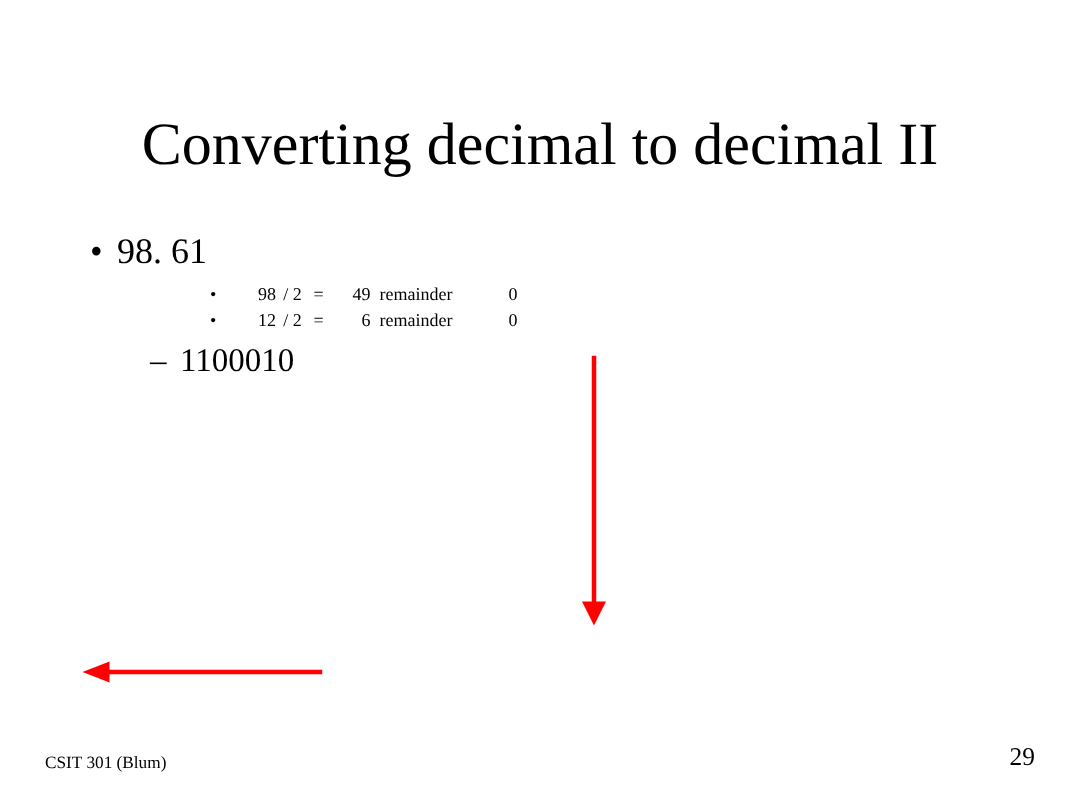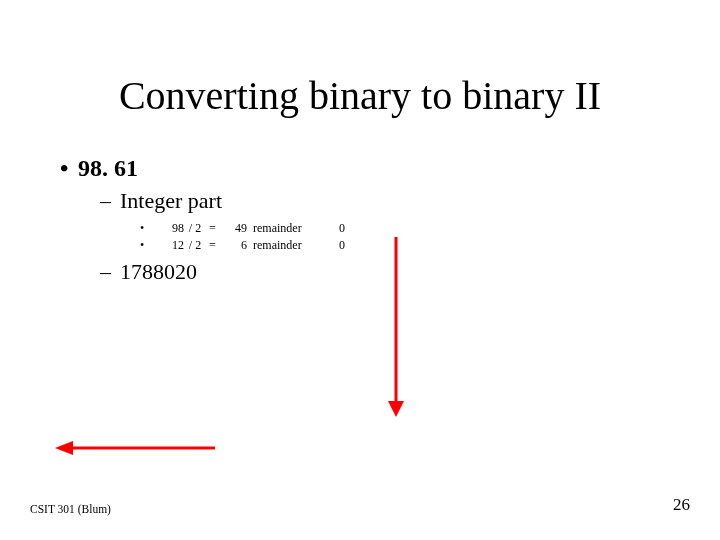--- a/index.html
+++ b/index.html
@@ -28,21 +28,20 @@
     font-weight: 400;
   }
   .body {
     position: absolute;
     top: 155px;
     left: 60px;
     font-size: 24px;
   }
   .lvl1 {
     margin: 0 0 6px 0;
-    font-weight: bold;
   }
   .lvl2 {
     margin: 2px 0 6px 40px;
     font-size: 22px;
   }
   .lvl3group {
     margin-left: 80px;
     font-size: 12px;
     line-height: 1.45;
   }
@@ -90,45 +89,42 @@
     bottom: 25px;
     right: 30px;
     font-size: 17px;
   }
 </style>
 </head>
 <body>
 
 <div class="slide">
 
-  <div class="title">Converting binary to binary II</div>
+  <div class="title">Converting decimal to decimal II</div>
 
   <div class="body">
     <div class="lvl1">
       <span class="bullet-dot">•</span><span>98. 61</span>
-    </div>
-    <div class="lvl2">
-      <span class="bullet-dash">–</span><span>Integer part</span>
     </div>
 
     <div class="lvl3group" id="rows">
         <div class="row"><span class="bullet-l3">•</span><span class="dividend">98</span><span class="slash">/ 2</span> <span class="eq">=</span><span class="quot">49</span><span class="rem">remainder</span><span class="rval">0</span></div>
         <div class="row"><span class="bullet-l3">•</span><span class="dividend">12</span><span class="slash">/ 2</span> <span class="eq">=</span><span class="quot">6</span><span class="rem">remainder</span><span class="rval">0</span></div>
       </div>
 
     <div class="lvl2" style="margin-top:4px;">
-      <span class="bullet-dash">–</span><span>1788020</span>
+      <span class="bullet-dash">–</span><span>1100010</span>
     </div>
   </div>
 
   <svg class="arrow-down" viewBox="0 0 22 180">
     <line x1="11" y1="0" x2="11" y2="168" stroke="#ff0000" stroke-width="3"></line>
     <polygon points="11,180 3,164 19,164" fill="#ff0000"></polygon>
   </svg>
 
   <svg class="arrow-left" viewBox="0 0 160 20">
     <line x1="160" y1="10" x2="16" y2="10" stroke="#ff0000" stroke-width="3"></line>
     <polygon points="0,10 18,3 18,17" fill="#ff0000"></polygon>
   </svg>
 
   <div class="footer-left">CSIT 301 (Blum)</div>
-  <div class="footer-right">26</div>
+  <div class="footer-right">29</div>
 </div>
 
 </body></html>

